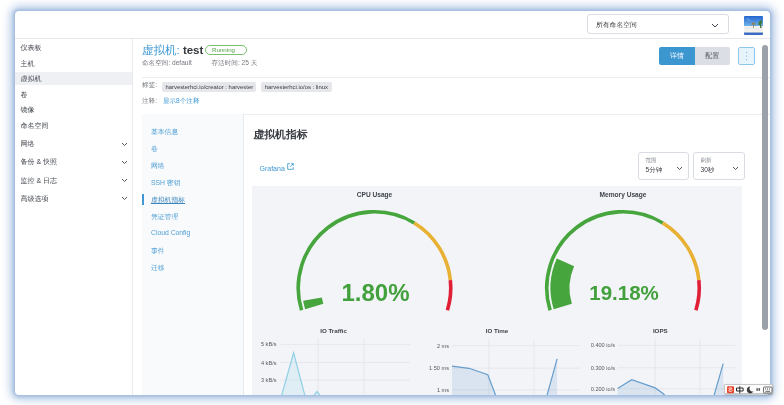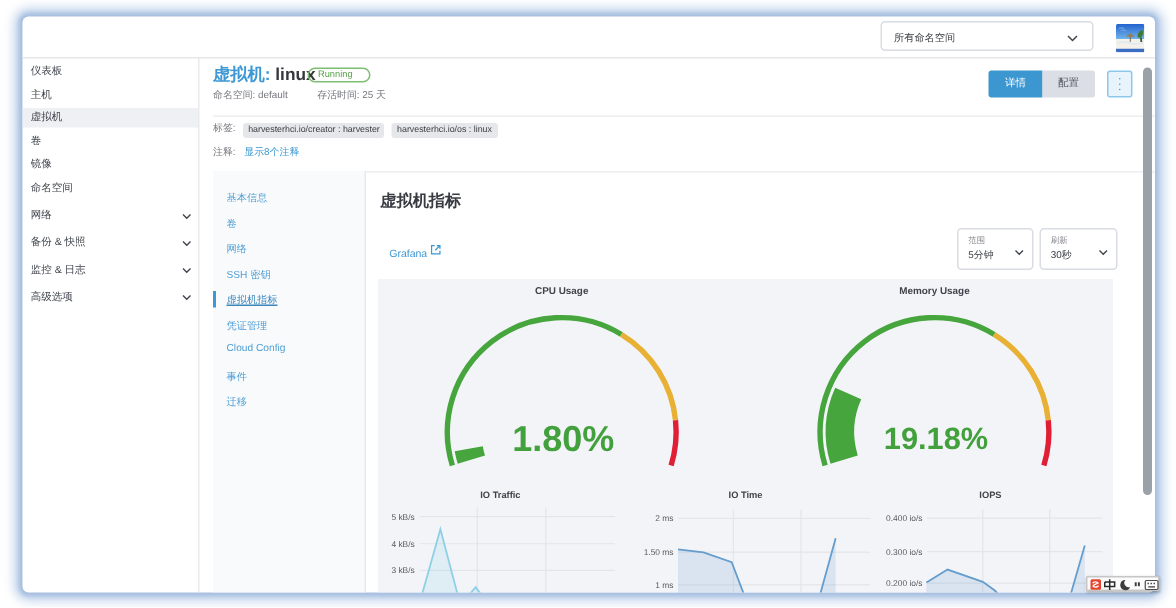--- a/index.html
+++ b/index.html
@@ -35,21 +35,21 @@
       <path d="M6.5 8.5 L12.5 8.5 L9.5 6.2 Z" fill="#9a7c4e"></path>
       <rect x="9.2" y="8.5" width="0.6" height="3.5" fill="#7a6035"></rect>
       <path d="M14.5 9 C14 6.5 15.5 4.5 17.5 4 C18.5 5.5 18 8 16.5 9 Z" fill="#3e7a33"></path>
       <path d="M16 9 L16.3 12 L17.5 12 L17.2 9 Z" fill="#34602c"></path>
       <path d="M1 12.5 Q6 11.5 9 12.8 Q13 13.8 18 12.6" stroke="#dfe9f2" stroke-width="1" fill="none"></path>
     </svg>
   </div>
   <div style="position:absolute;left:0;top:27.5px;width:755.5px;height:1px;background:#e5e7e9;"></div>
   <div style="position:absolute;left:117.5px;top:27.5px;width:1px;height:356.5px;background:#e8eaec;"></div>
   <div style="position:absolute;left:127.5px;top:34px;font-size:11.5px;line-height:11.5px;">
-    <span style="color:#3d98d3;font-weight:700;">虚拟机: </span><span style="color:#35383d;font-weight:bold;">linux</span>
+    <span style="color:#3d98d3;font-weight:400;">虚拟机: </span><span style="color:#35383d;font-weight:bold;">test</span>
   </div>
   <div style="position:absolute;left:190.5px;top:34px;width:42px;height:10px;border:1px solid #7cbf70;border-radius:5px;">
     <span style="position:absolute;left:6px;top:0.7px;font-size:6.2px;color:#56a348;">Running</span>
   </div>
   <div style="position:absolute;left:127.5px;top:48px;font-size:6.6px;color:#75787e;">命名空间: default</div>
   <div style="position:absolute;left:197px;top:48px;font-size:6.6px;color:#75787e;">存活时间: 25 天</div>
   <div style="position:absolute;left:644.8px;top:36px;width:35.3px;height:18px;background:#3c96d0;border-radius:2px 0 0 2px;color:#fff;font-size:7px;text-align:center;line-height:18px;">详情</div>
   <div style="position:absolute;left:680.1px;top:36px;width:35.5px;height:18px;background:#dcdee5;border-radius:0 2px 2px 0;color:#4b5158;font-size:7px;text-align:center;line-height:18px;">配置</div>
   <div style="position:absolute;left:723px;top:36px;width:17.5px;height:18px;background:#e8f4fb;border:1px solid #8ec7ec;border-radius:2px;">
     <div style="position:absolute;left:7.2px;top:4px;width:1.6px;height:1.6px;background:#3d98d3;border-radius:50%;box-shadow:0 3.6px 0 #3d98d3,0 7.2px 0 #3d98d3;"></div>

